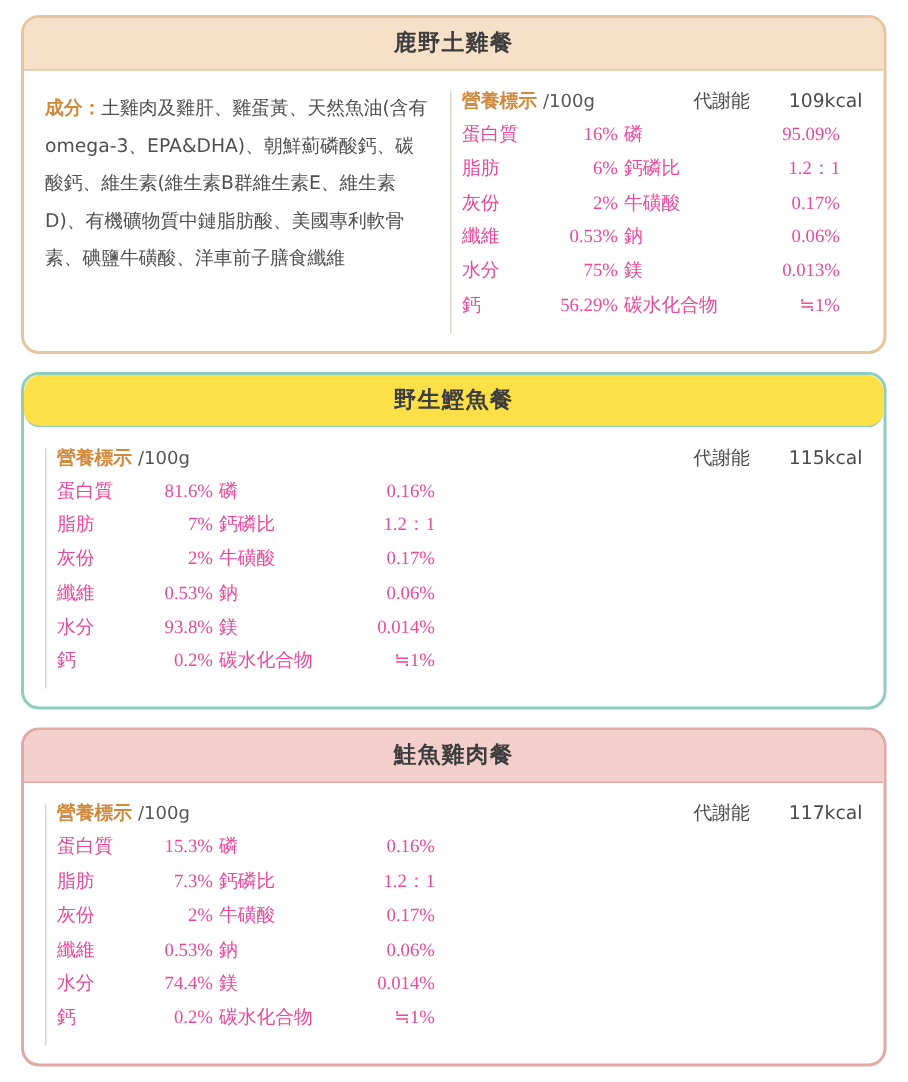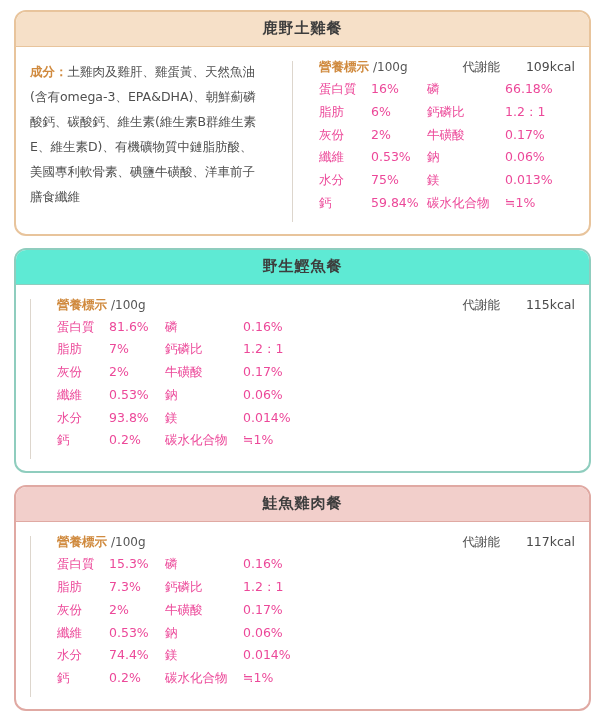--- a/index.html
+++ b/index.html
@@ -37,21 +37,21 @@
     font-size: 15px;
     font-weight: bold;
     letter-spacing: 1px;
     padding: 7px 0 8px 0;
     color: #3d3d3d;
   }
   .card-body {
     display: flex;
     flex-direction: row;
     padding: 12px 14px 10px 14px;
-    gap: 24px;
+    gap: 5px;
     flex: 1 1 auto;
   }
   .ingredients {
     width: 265px;
     font-size: 12.5px;
     line-height: 2.0;
     color: #4f4f4f;
     padding-right: 8px;
     box-sizing: border-box;
   }
@@ -82,23 +82,24 @@
     grid-template-columns: 52px 56px 78px 70px;
     font-size: 12.5px;
     line-height: 1.82;
     color: #ec4899;
   }
   .nut-grid .k {
     text-align: left;
     white-space: nowrap;
   }
   .nut-grid .v {
-    text-align: left;
+    text-align: right;
     white-space: nowrap;
     padding-right: 4px;
+    font-family: Liberation Serif, serif;
   }
   .nut-head {
     display: flex;
     justify-content: space-between;
     align-items: center;
     font-size: 12.5px;
     margin-bottom: 2px;
   }
   .nut-head .right {
     display: flex;
@@ -127,21 +128,21 @@
           </div>
           <div class="right">
             <span>代謝能</span>
             <span>109kcal</span>
           </div>
         </div>
         <div class="nut-grid">
           <div class="k">蛋白質</div>
           <div class="v">16%</div>
           <div class="k">磷</div>
-          <div class="v">66.18%</div>
+          <div class="v">95.09%</div>
 
           <div class="k">脂肪</div>
           <div class="v">6%</div>
           <div class="k">鈣磷比</div>
           <div class="v">1.2：1</div>
 
           <div class="k">灰份</div>
           <div class="v">2%</div>
           <div class="k">牛磺酸</div>
           <div class="v">0.17%</div>
@@ -150,30 +151,30 @@
           <div class="v">0.53%</div>
           <div class="k">鈉</div>
           <div class="v">0.06%</div>
 
           <div class="k">水分</div>
           <div class="v">75%</div>
           <div class="k">鎂</div>
           <div class="v">0.013%</div>
 
           <div class="k">鈣</div>
-          <div class="v">59.84%</div>
+          <div class="v">56.29%</div>
           <div class="k">碳水化合物</div>
           <div class="v">≒1%</div>
         </div>
       </div>
     </div>
   </div>
 
   <div class="card" style="border-color: rgb(143, 205, 190);">
-    <div class="card-header" style="background: #5eead4; border-bottom: 1px solid rgb(143, 205, 190);">野生鰹魚餐</div>
+    <div class="card-header" style="background: #fde047; border-bottom: 1px solid rgb(143, 205, 190); border-radius: 11px;">野生鰹魚餐</div>
     <div class="card-body">
       <div class="divider"></div>
       <div class="nutrition">
         <div class="nut-head">
           <div>
             <span class="nut-label">營養標示</span>
             <span class="nut-per">/100g</span>
           </div>
           <div class="right">
             <span>代謝能</span>

